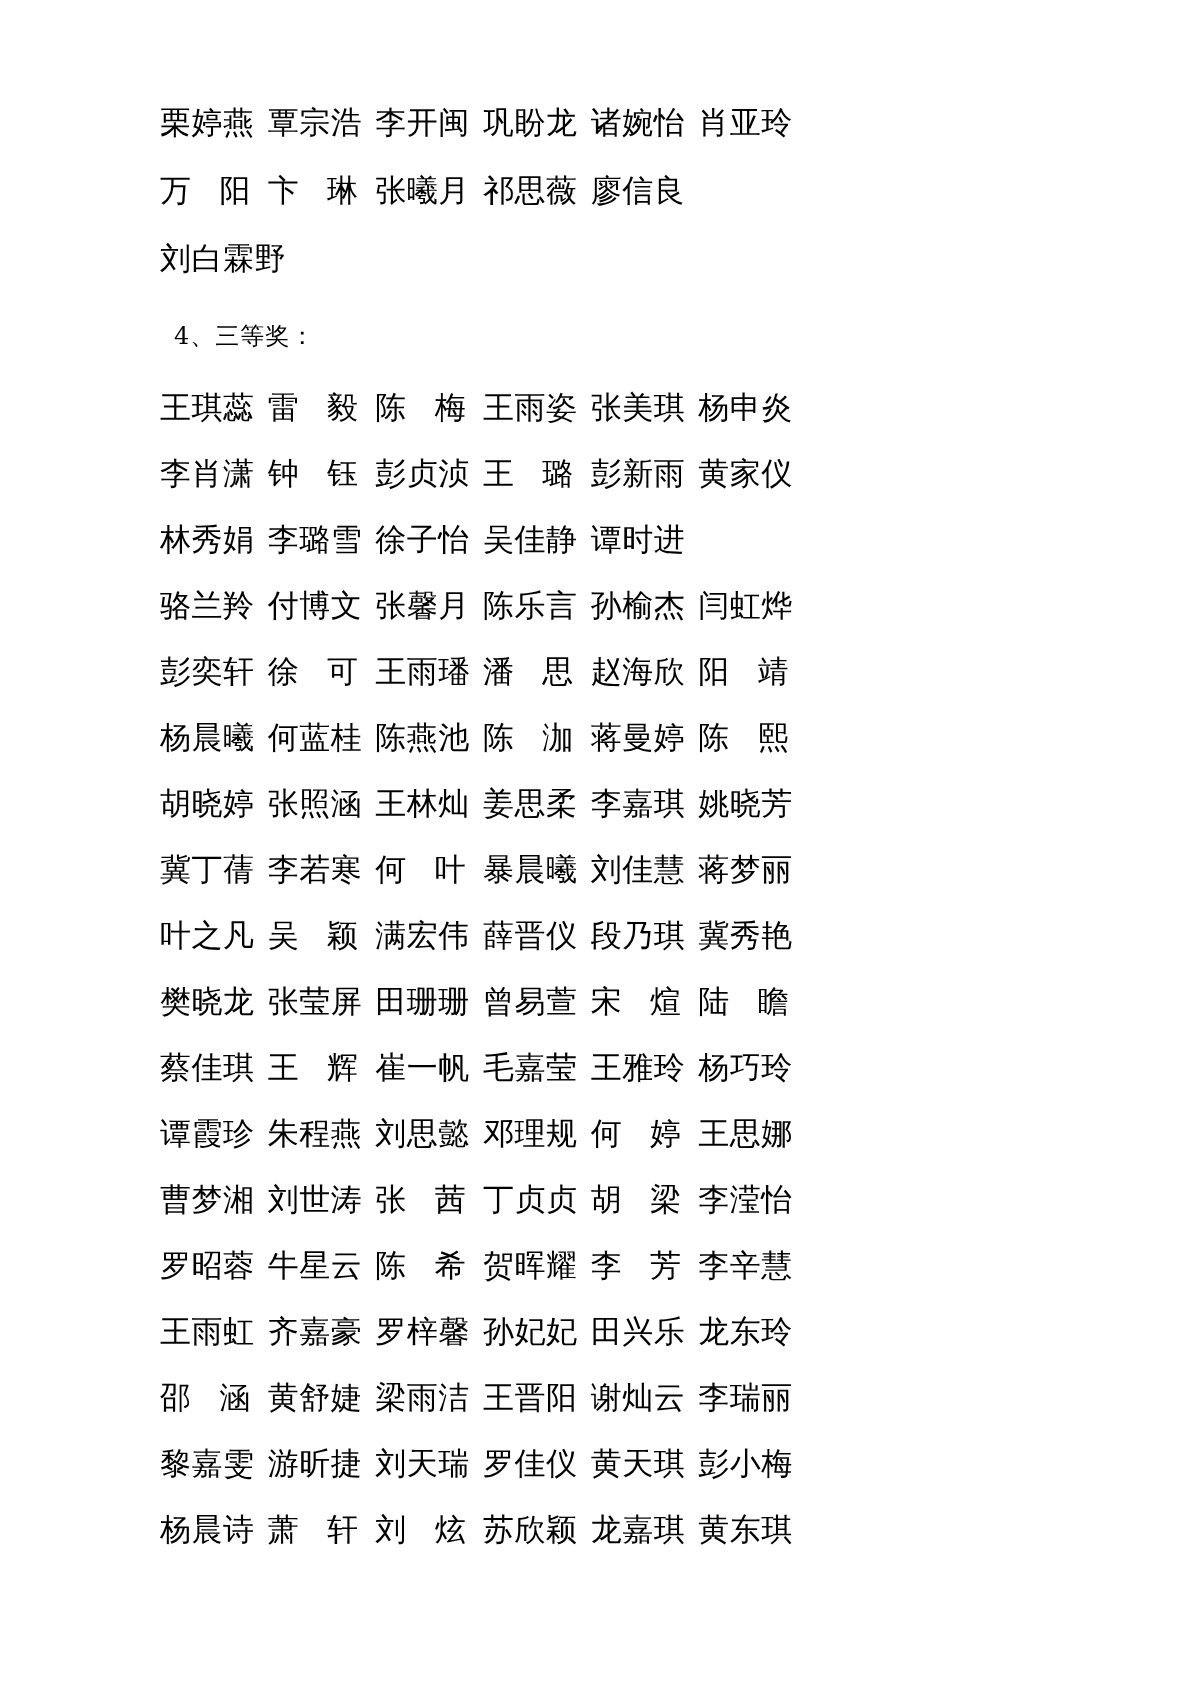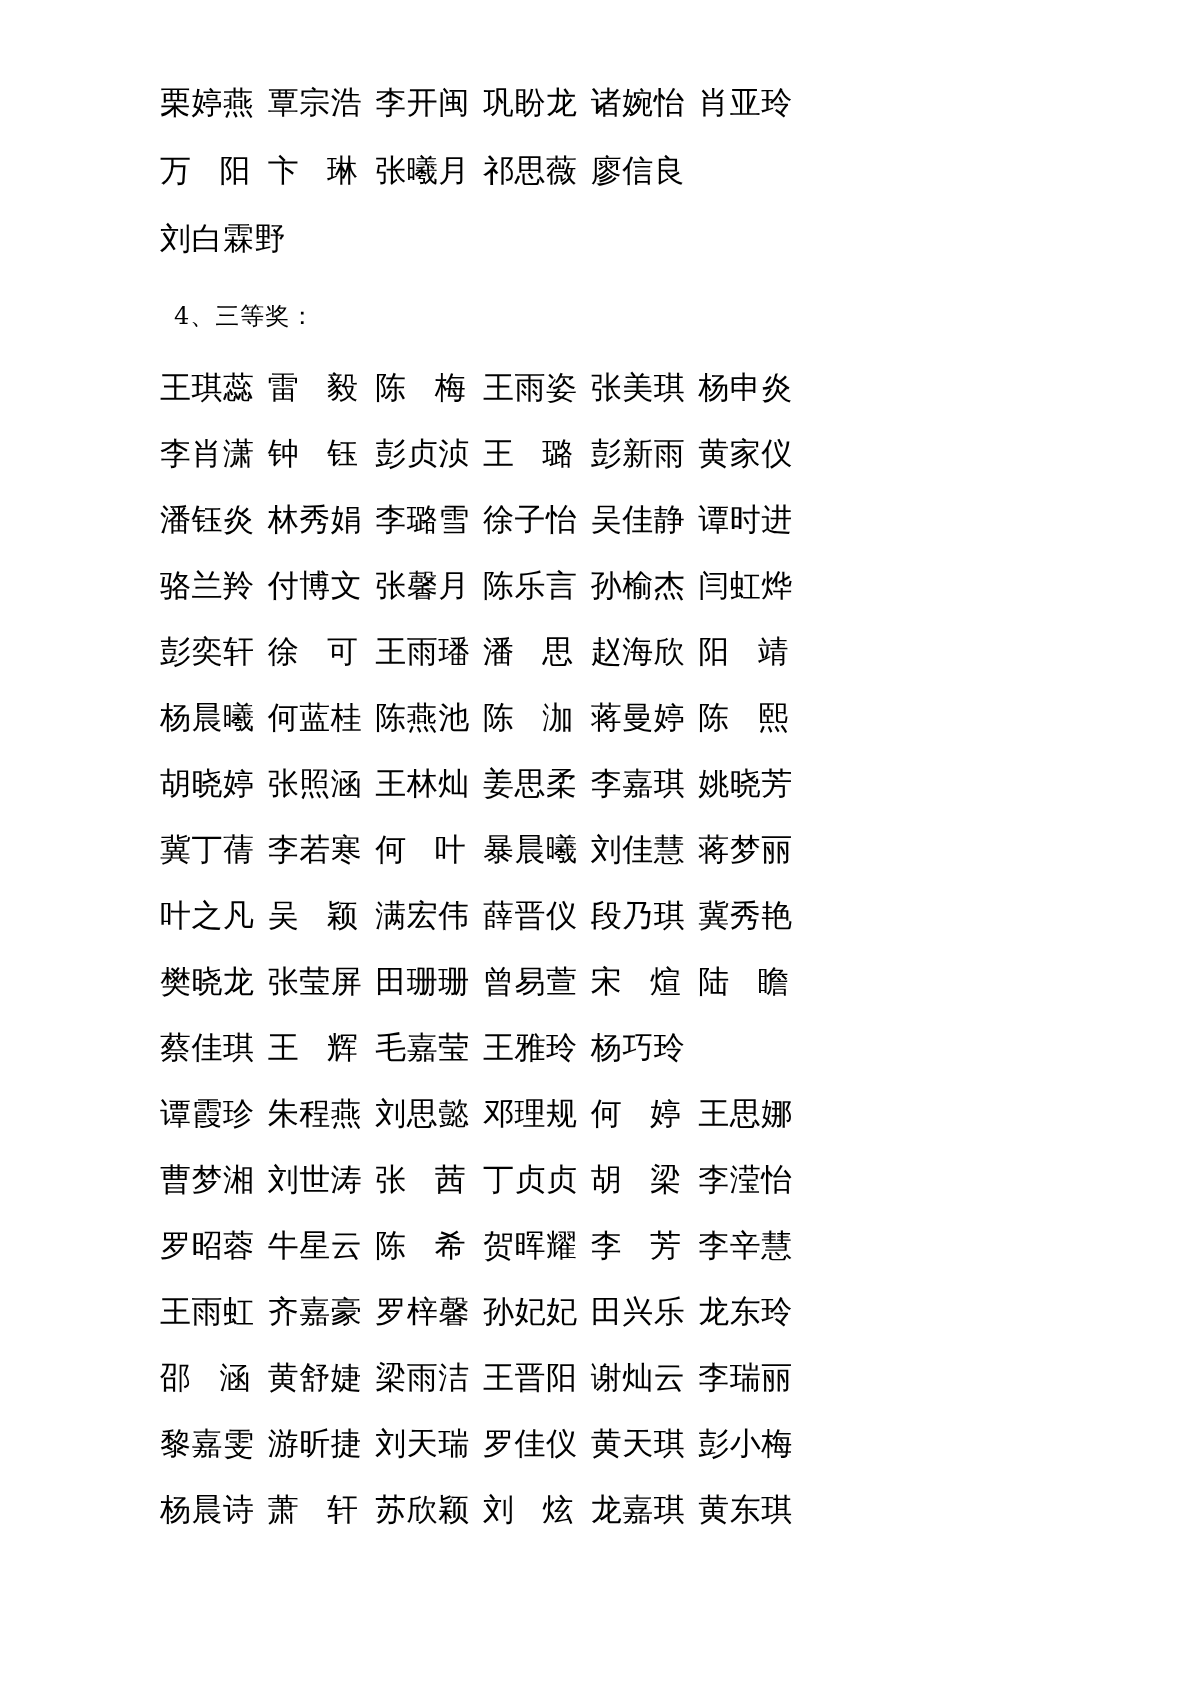--- a/index.html
+++ b/index.html
@@ -12,21 +12,21 @@
     height: 1684px;
     font-family: "DejaVu Serif", "Liberation Serif", serif;
     color: #000000;
     position: relative;
     overflow: hidden;
   }
   .page {
     box-sizing: border-box;
     width: 956px;
     height: 1684px;
-    padding: 68px 150px 0 160px;
+    padding: 88px 150px 0 160px;
   }
   .name-row {
     display: flex;
     width: 100%;
     margin: 0;
     padding: 0;
   }
   .name-cell {
     width: 16.6666%;
     font-size: 31px;
@@ -97,21 +97,20 @@
       </div>
       <div class="name-row">
         <div class="name-cell">李肖潇</div>
         <div class="name-cell">钟<span class="sp"></span>钰</div>
         <div class="name-cell">彭贞浈</div>
         <div class="name-cell">王<span class="sp"></span>璐</div>
         <div class="name-cell">彭新雨</div>
         <div class="name-cell">黄家仪</div>
       </div>
       <div class="name-row">
-        <div class="name-cell">潘钰炎</div>
         <div class="name-cell">林秀娟</div>
         <div class="name-cell">李璐雪</div>
         <div class="name-cell">徐子怡</div>
         <div class="name-cell">吴佳静</div>
         <div class="name-cell">谭时进</div>
       </div>
       <div class="name-row">
         <div class="name-cell">骆兰羚</div>
         <div class="name-cell">付博文</div>
         <div class="name-cell">张馨月</div>
@@ -163,20 +162,21 @@
         <div class="name-cell">樊晓龙</div>
         <div class="name-cell">张莹屏</div>
         <div class="name-cell">田珊珊</div>
         <div class="name-cell">曾易萱</div>
         <div class="name-cell">宋<span class="sp"></span>煊</div>
         <div class="name-cell">陆<span class="sp"></span>瞻</div>
       </div>
       <div class="name-row">
         <div class="name-cell">蔡佳琪</div>
         <div class="name-cell">王<span class="sp"></span>辉</div>
+        <div class="name-cell">崔一帆</div>
         <div class="name-cell">毛嘉莹</div>
         <div class="name-cell">王雅玲</div>
         <div class="name-cell">杨巧玲</div>
       </div>
       <div class="name-row">
         <div class="name-cell">谭霞珍</div>
         <div class="name-cell">朱程燕</div>
         <div class="name-cell">刘思懿</div>
         <div class="name-cell">邓理规</div>
         <div class="name-cell">何<span class="sp"></span>婷</div>
@@ -218,20 +218,20 @@
         <div class="name-cell">黎嘉雯</div>
         <div class="name-cell">游昕捷</div>
         <div class="name-cell">刘天瑞</div>
         <div class="name-cell">罗佳仪</div>
         <div class="name-cell">黄天琪</div>
         <div class="name-cell">彭小梅</div>
       </div>
       <div class="name-row">
         <div class="name-cell">杨晨诗</div>
         <div class="name-cell">萧<span class="sp"></span>轩</div>
+        <div class="name-cell">刘<span class="sp"></span>炫</div>
         <div class="name-cell">苏欣颖</div>
-        <div class="name-cell">刘<span class="sp"></span>炫</div>
         <div class="name-cell">龙嘉琪</div>
         <div class="name-cell">黄东琪</div>
       </div>
     </div>
 
 </div>
 
 </body></html>

